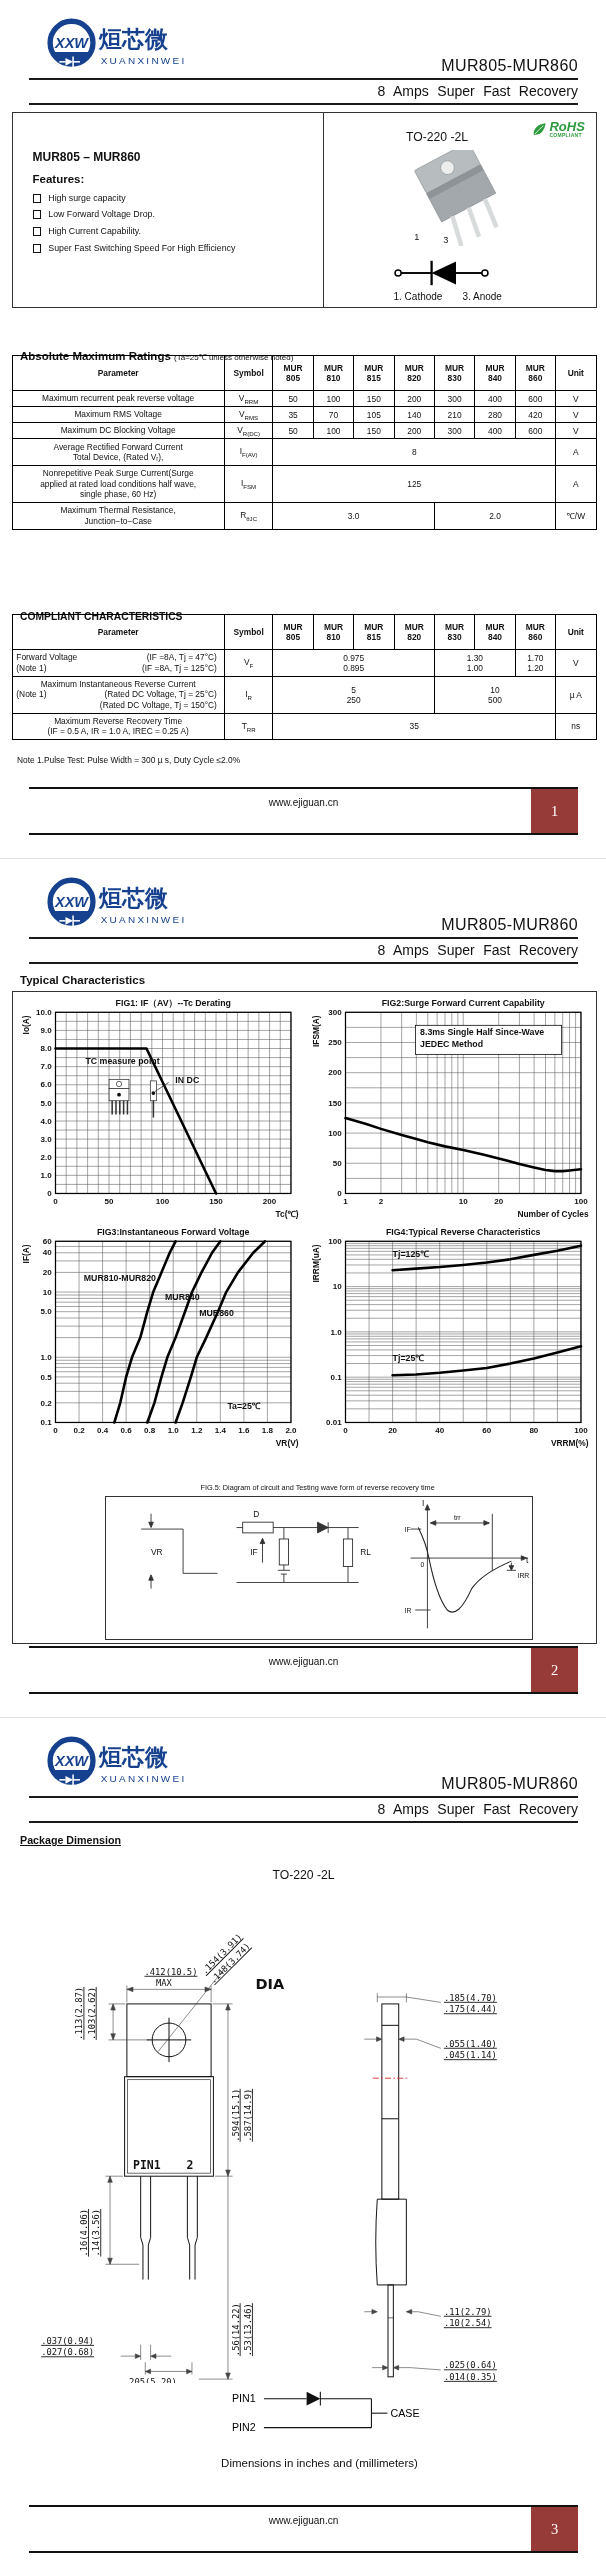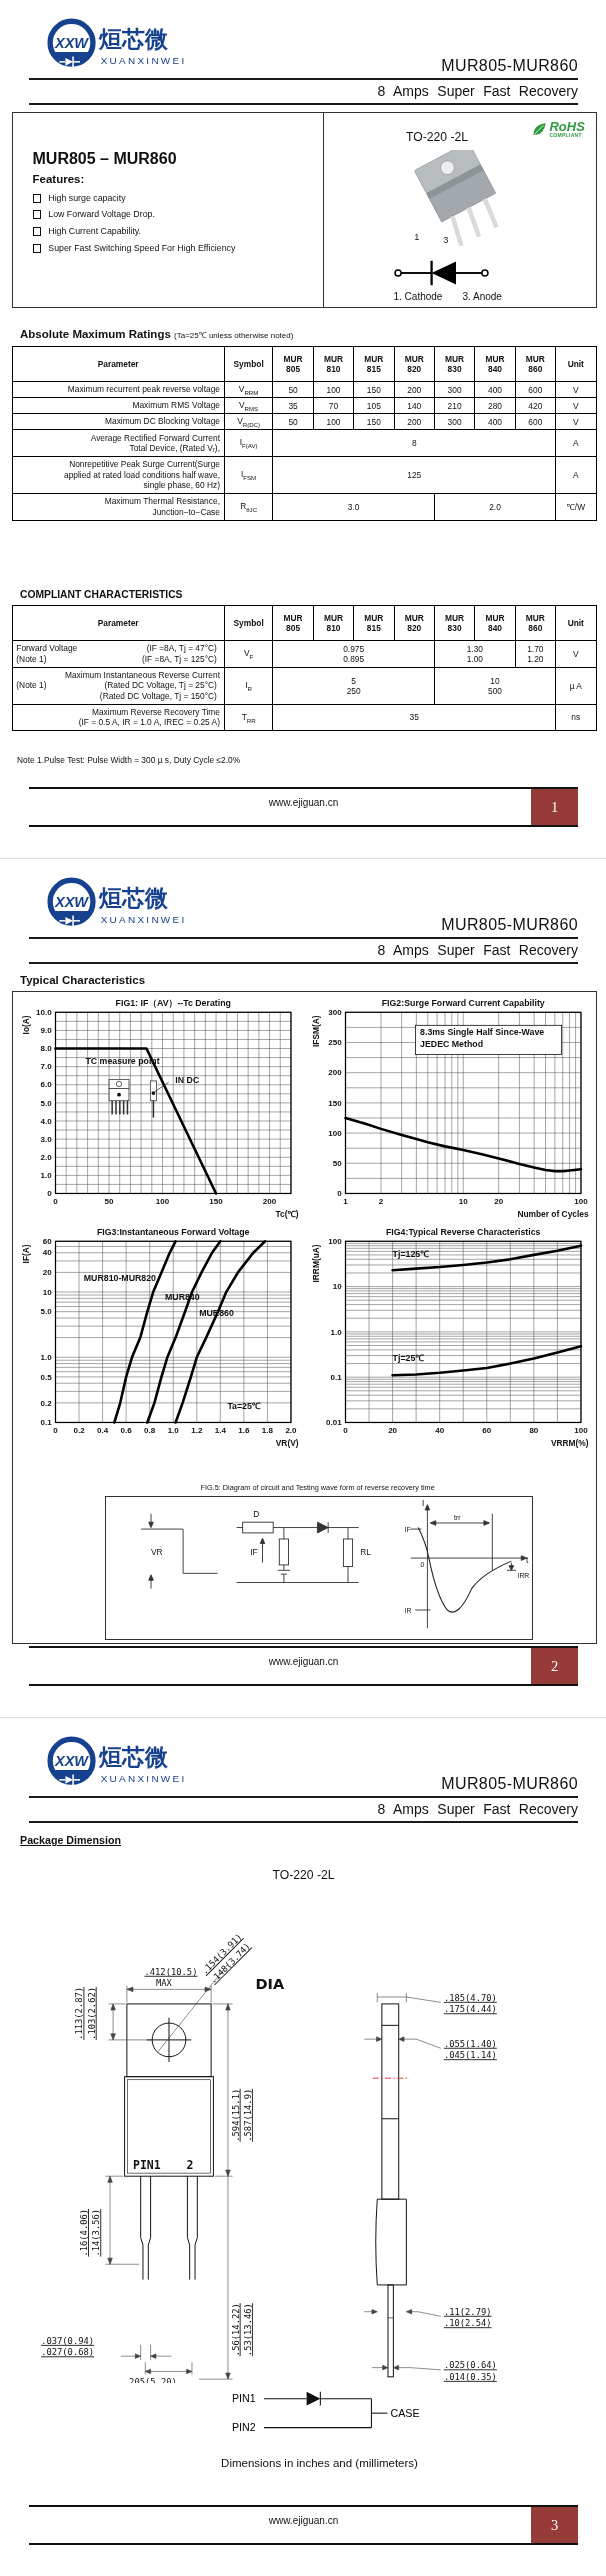--- a/index.html
+++ b/index.html
@@ -8,48 +8,48 @@
   
   .hdr-logo{position:absolute;left:44px;top:12.2px;}
   .lg-mark{font:italic bold 19px "Liberation Sans",sans-serif;fill:#16418e;}
   .lg-cn{font:bold 30px "DejaVu Sans",sans-serif;fill:#16418e;}
   .lg-en{font:13px "Liberation Sans",sans-serif;fill:#16418e;letter-spacing:3px;}
   .hdr-part{position:absolute;right:29px;top:57px;font-size:16px;letter-spacing:0.4px;}
   .hdr-rule1{position:absolute;left:29px;right:29px;top:78px;height:1.9px;background:#1a1a1a;}
   .hdr-sub{position:absolute;right:29px;top:83px;font-size:14px;word-spacing:4.6px;}
   .hdr-rule2{position:absolute;left:29px;right:29px;top:103px;height:1.9px;background:#1a1a1a;}
   
-  .footer{position:absolute;left:29px;right:29px;top:787px;height:40px;}
+  .footer{position:absolute;left:29px;right:29px;top:787px;height:48px;}
   .f-line{position:absolute;left:0;right:0;height:2.3px;background:#111;}
   .f-top{top:0}.f-bot{bottom:0}
   .f-url{position:absolute;left:0;right:0;top:10px;text-align:center;font-size:10px;}
   .f-page{position:absolute;right:0;top:2.3px;bottom:2.3px;width:47px;background:#963b37;color:#fff;
           font:14.5px "Liberation Serif",serif;display:flex;align-items:center;justify-content:center;}
   
   .p1-box{position:absolute;left:11.5px;top:112px;width:583px;height:194px;border:1.1px solid #333;}
   .p1-left{position:absolute;left:0;top:0;bottom:0;width:310px;border-right:1.1px solid #333;}
-  .p1-title{position:absolute;left:20px;top:37px;font-weight:bold;font-size:16px;}
+  .p1-title{position:absolute;left:20px;top:37px;font-weight:bold;font-size:12px;}
   .p1-feat-t{position:absolute;left:20px;top:60px;font-weight:bold;font-size:11.5px;}
   .feat{position:absolute;left:20px;font-size:8.8px;display:flex;align-items:flex-end;gap:6.9px;}
   .chk{width:6.9px;height:6.9px;border:0.9px solid #111;display:inline-block;flex:0 0 auto;}
   .p1-pkgname{position:absolute;left:367px;top:17px;width:115px;text-align:center;font-size:12.2px;}
   .rohs{position:absolute;right:10.7px;top:7.7px;display:flex;gap:2.3px;align-items:flex-start;}
   .rohs1{color:#2e9b3f;font-weight:bold;font-size:13px;font-style:italic;line-height:11.5px;}
   .rohs2{color:#2e9b3f;font-weight:bold;font-size:5px;letter-spacing:0.3px;}
   .pinnum{font:12px "Liberation Sans",sans-serif;fill:#111;}
   .p1-legend{position:absolute;left:381px;top:178px;font-size:10px;}
   .p1-legend span{margin-right:20px;}
-  .sec-h{position:absolute;left:20px;font-weight:bold;font-size:11.5px;}
+  .sec-h{position:absolute;left:20px;font-weight:bold;font-size:11.5px;margin-top:22px;}
   .sec-note{font-weight:normal;font-size:8px;}
   .tblwrap{position:absolute;left:11.5px;width:585px;}
-  table{border-collapse:collapse;width:100%;table-layout:fixed;}
+  table{border-collapse:collapse;width:100%;table-layout:fixed;margin-top:9px;}
   th,td{border:0.8px solid #000;padding:1.5px 3.1px;vertical-align:middle;}
   th{font-size:8.4px;font-weight:bold;height:31px;}
   td{font-size:8.4px;}
-  td.param{text-align:right;padding:2.3px 3.8px;}
+  td.param{text-align:center;padding:2.3px 3.8px;}
   .pl{line-height:1.25;}
   .pl.pair{display:flex;justify-content:space-between;}
   .pl.pair span:last-child{margin-right:3.1px;}
   td.sym,td.val{text-align:center;}
   td.val{white-space:pre-line;}
   sub{font-size:6.1px;}
   .p1-note{position:absolute;left:17px;top:755px;font-size:8.4px;}
   
   .p2-h{position:absolute;left:20px;top:115px;font-weight:bold;font-size:11.5px;}
   .p2-box{position:absolute;left:11.5px;top:132px;width:583px;height:651px;border:1.1px solid #333;}

